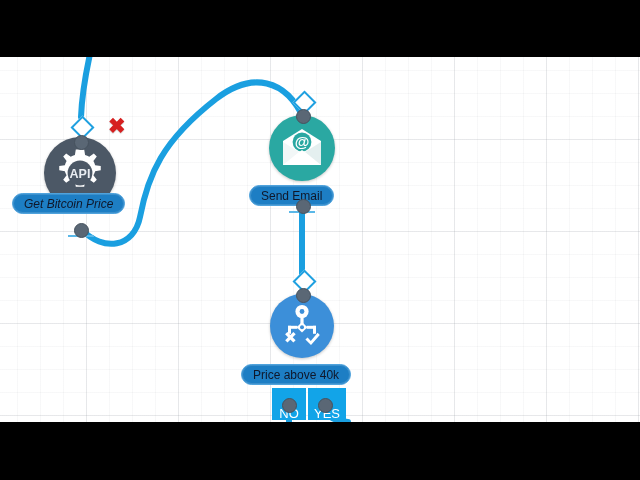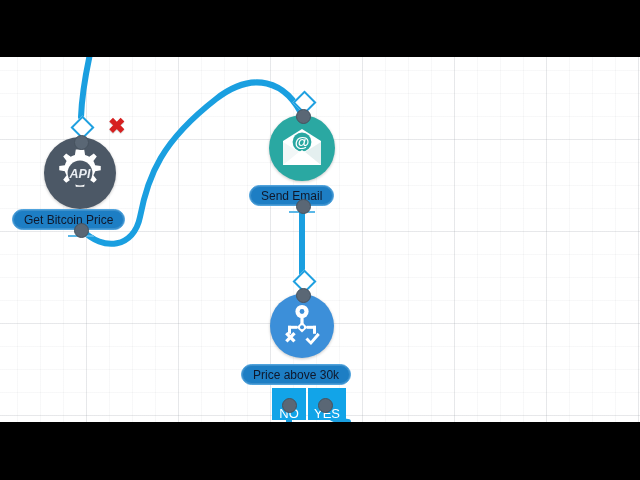--- a/index.html
+++ b/index.html
@@ -112,21 +112,20 @@
     height: 2px;
     background: #5bb8e8;
     z-index: 21;
   }
 
   
   #node-api .node-circle {
     width: 72px; height: 72px;
     background: #4c5866;
     box-shadow: 0 1px 3px rgba(0,0,0,0.22);
-    font-style: italic;
   }
   
   #node-email .node-circle {
     width: 66px; height: 66px;
     background: #2aa8a2;
     box-shadow: 0 1px 3px rgba(0,0,0,0.22);
   }
   
   #node-decision .node-circle {
     width: 64px; height: 64px;
@@ -195,21 +194,21 @@
                      -0.9-5.6 a18.6 18.6 0 0 1 -4.2-1.75 l-4.5 3.4 -3-3 3.4-4.5
                      a18.6 18.6 0 0 1 -1.75-4.2 l-5.6-0.9 0-4.2 5.6-0.9
                      a18.6 18.6 0 0 1 1.75-4.2 l-3.4-4.5 3-3 4.5 3.4
                      a18.6 18.6 0 0 1 4.2-1.75 l0.9-5.6 z"></path>
           </g>
           <circle cx="28" cy="28" r="12.4" fill="#4c5866"></circle>
           <text x="28" y="32.6" text-anchor="middle" font-family="Liberation Sans, sans-serif" font-size="12.5" font-weight="bold" fill="#e9edf2">API</text>
         </svg>
       </div>
 
-      <div class="node-label" style="left:12px; top:152px;">Get Bitcoin Price</div>
+      <div class="node-label" style="left:12px; top:136px;font-style:italic;">Get Bitcoin Price</div>
 
       <div class="port-stub" style="left:68px; top:178px; width:26px;"></div>
       <div class="port" style="left:74px; top:166px;"></div>
     </div>
 
     <div id="delete-marker" style="left:108px; top:58px;">✖</div>
 
     <div class="node" id="node-email">
 
       <div class="diamond" style="left:296px; top:37px;"></div>
@@ -249,21 +248,21 @@
           <rect x="9" y="21.8" width="3" height="8" fill="#ffffff"></rect>
           <rect x="34" y="21.8" width="3" height="8" fill="#ffffff"></rect>
           <g fill="#ffffff">
             <rect x="5.6" y="31.6" width="11.6" height="3.3" transform="rotate(45 11.4 33.2)"></rect>
             <rect x="5.6" y="31.6" width="11.6" height="3.3" transform="rotate(-45 11.4 33.2)"></rect>
           </g>
           <path d="M28.6 33.6 L31.8 37 L38.6 28.8 L40.8 31 L32 41 L26.4 35.6 Z" fill="#ffffff"></path>
         </svg>
       </div>
 
-      <div class="node-label" style="left:241px; top:307px;">Price above 30k</div>
+      <div class="node-label" style="left:241px; top:307px;">Price above 40k</div>
 
       <div class="branch-chip" style="left:272px; top:331px; width:34px;">NO</div>
       <div class="branch-chip" style="left:308px; top:331px; width:38px;">YES</div>
 
       <div class="port" style="left:282px; top:341px;"></div>
       <div class="port" style="left:318px; top:341px;"></div>
     </div>
 
   </div>
 

